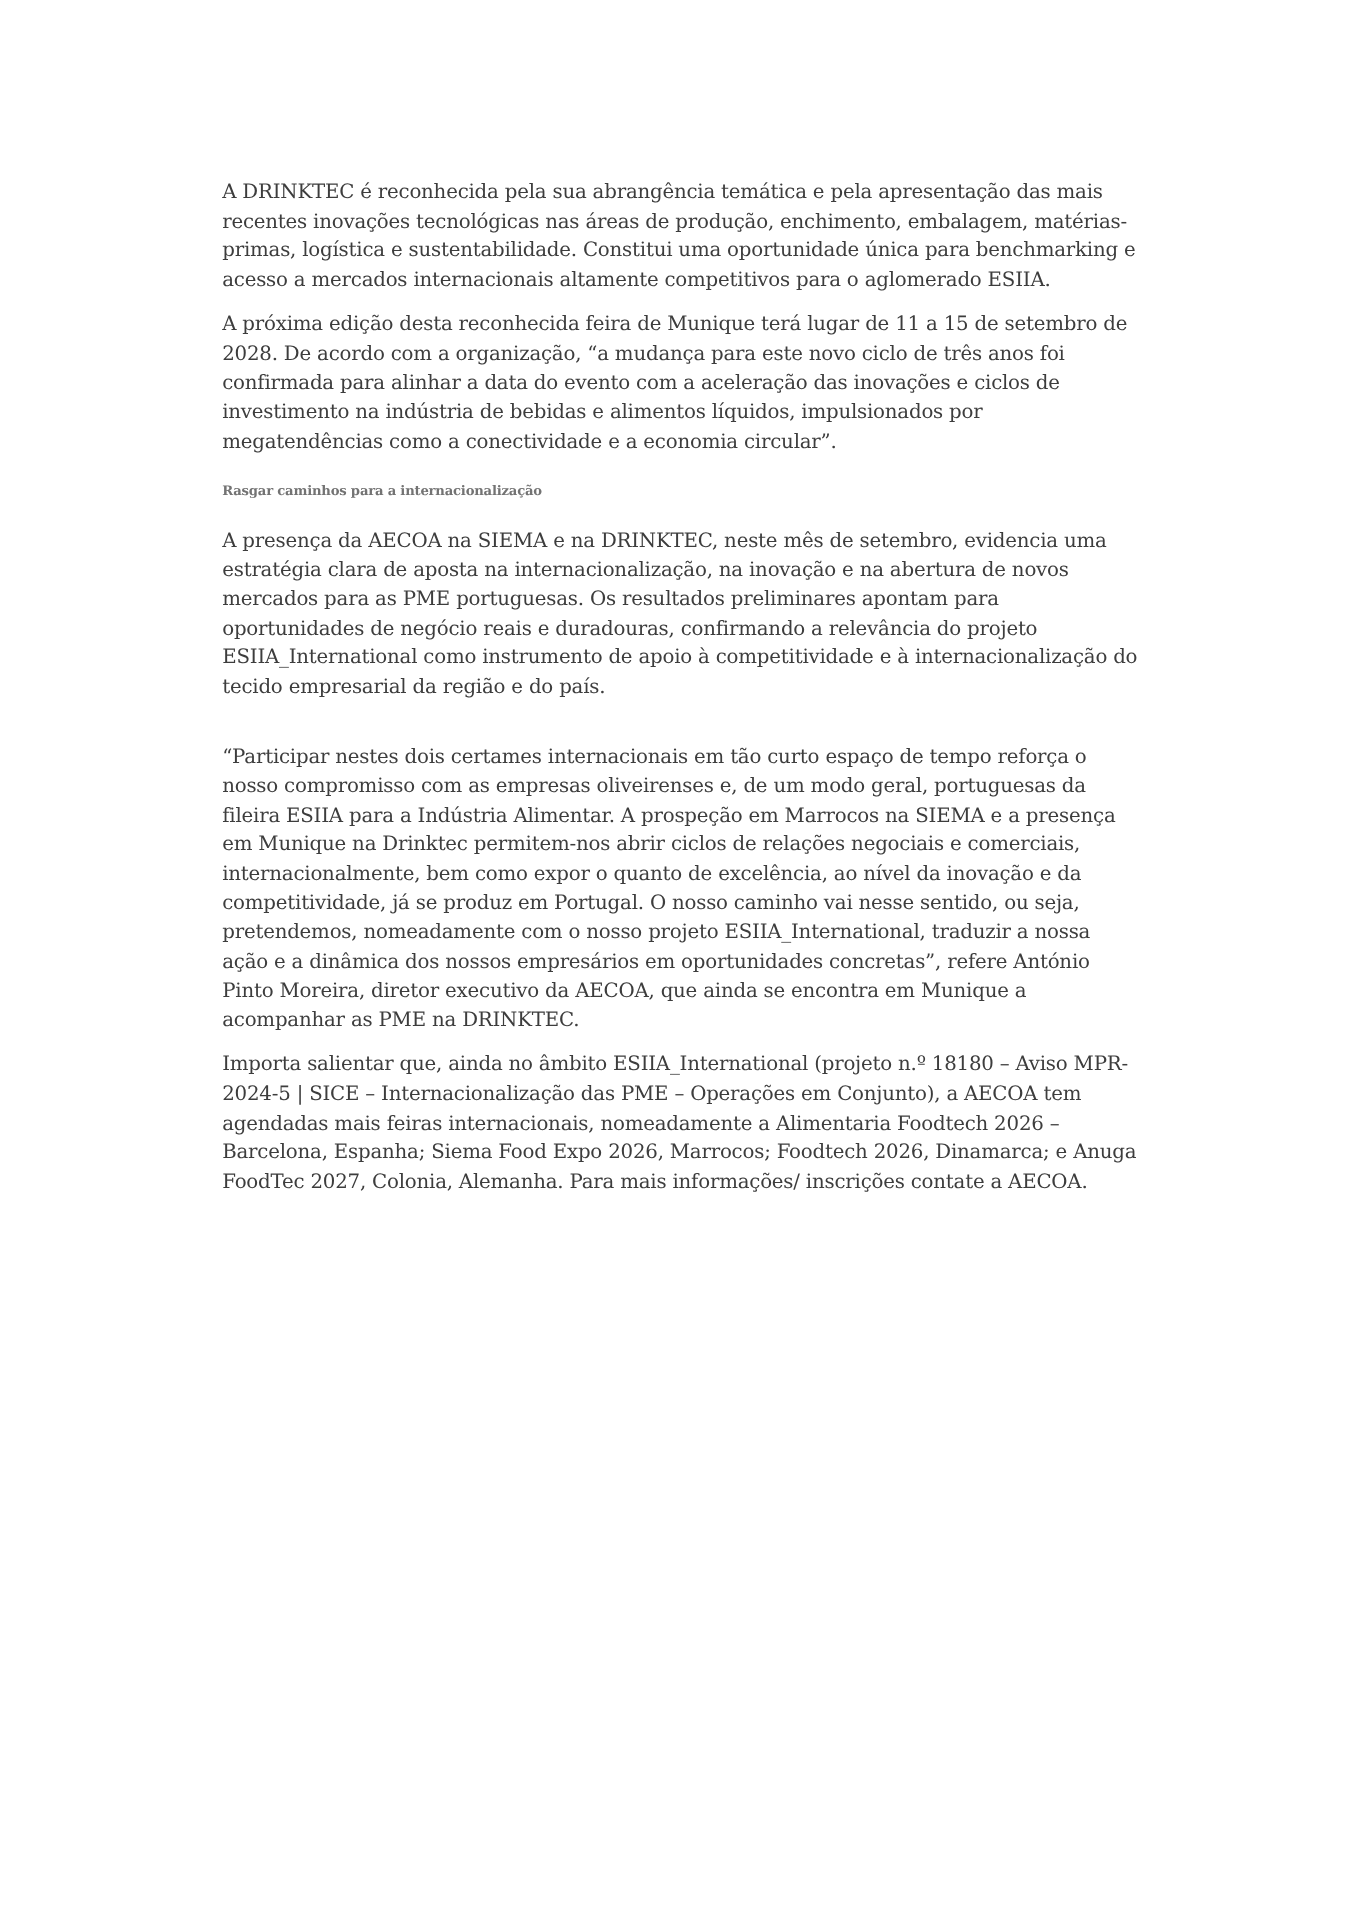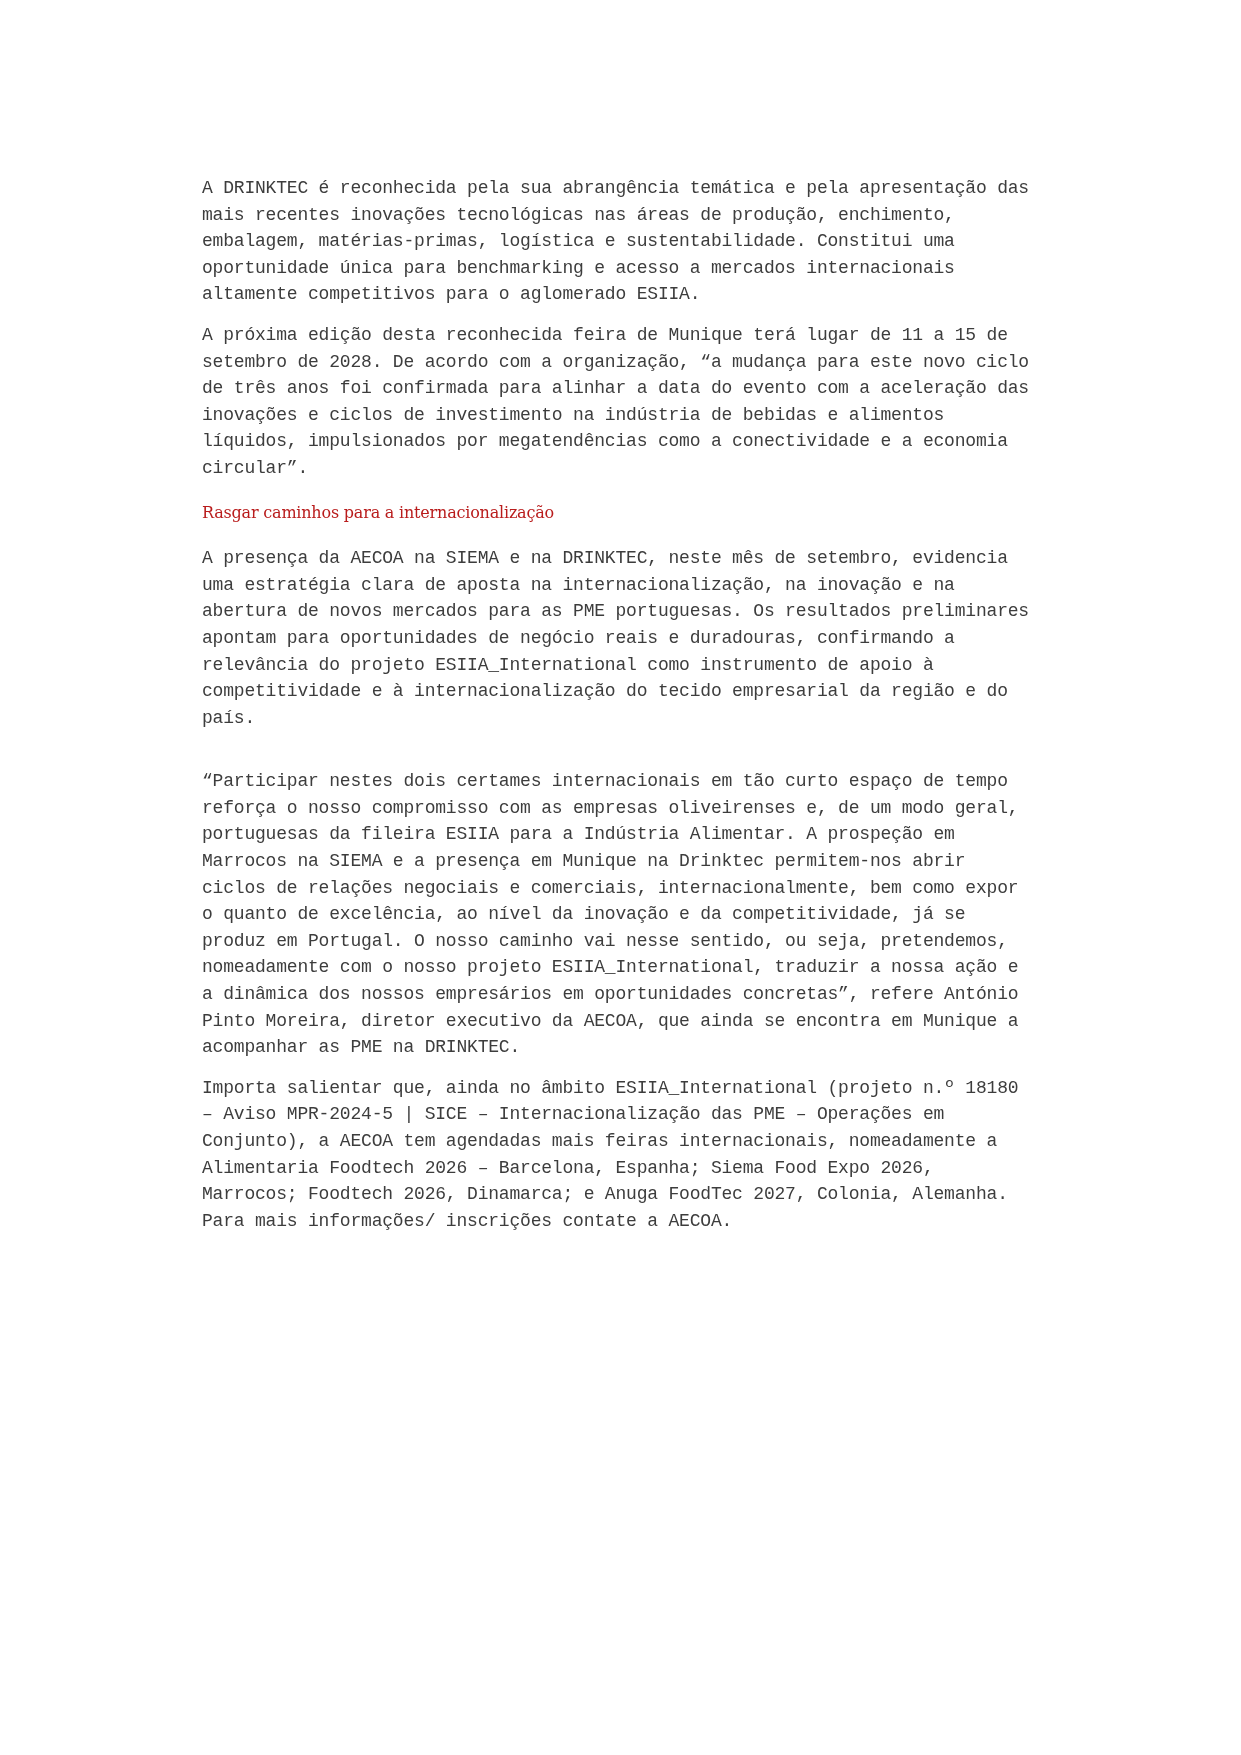--- a/index.html
+++ b/index.html
@@ -20,31 +20,30 @@
     top: 162px;
     width: 833px;
     font-family: "DejaVu Serif", "Liberation Serif", serif;
     font-size: 18px;
     line-height: 26.6px;
     letter-spacing: -0.2px;
     color: #3d3d3d;
     text-align: left;
   }
   .article p {
-    margin: 13px 0 14px 0;
+    margin: 0 0 14px 0;
     padding: 0;
-    font-family: Liberation Mono, monospace;
   }
   .article h2 {
     margin: 18px 0 19px 0;
     padding: 0;
-    font-size: 16px;
+    font-size: 12px;
     line-height: 26.6px;
-    font-weight: 400;
-    color: #b91c1c;
+    font-weight: 700;
+    color: #737373;
   }
   .article p.quote {
     margin-top: 37px;
   }
 </style>
 </head>
 <body>
 
 <div class="page">
   <div class="article">

